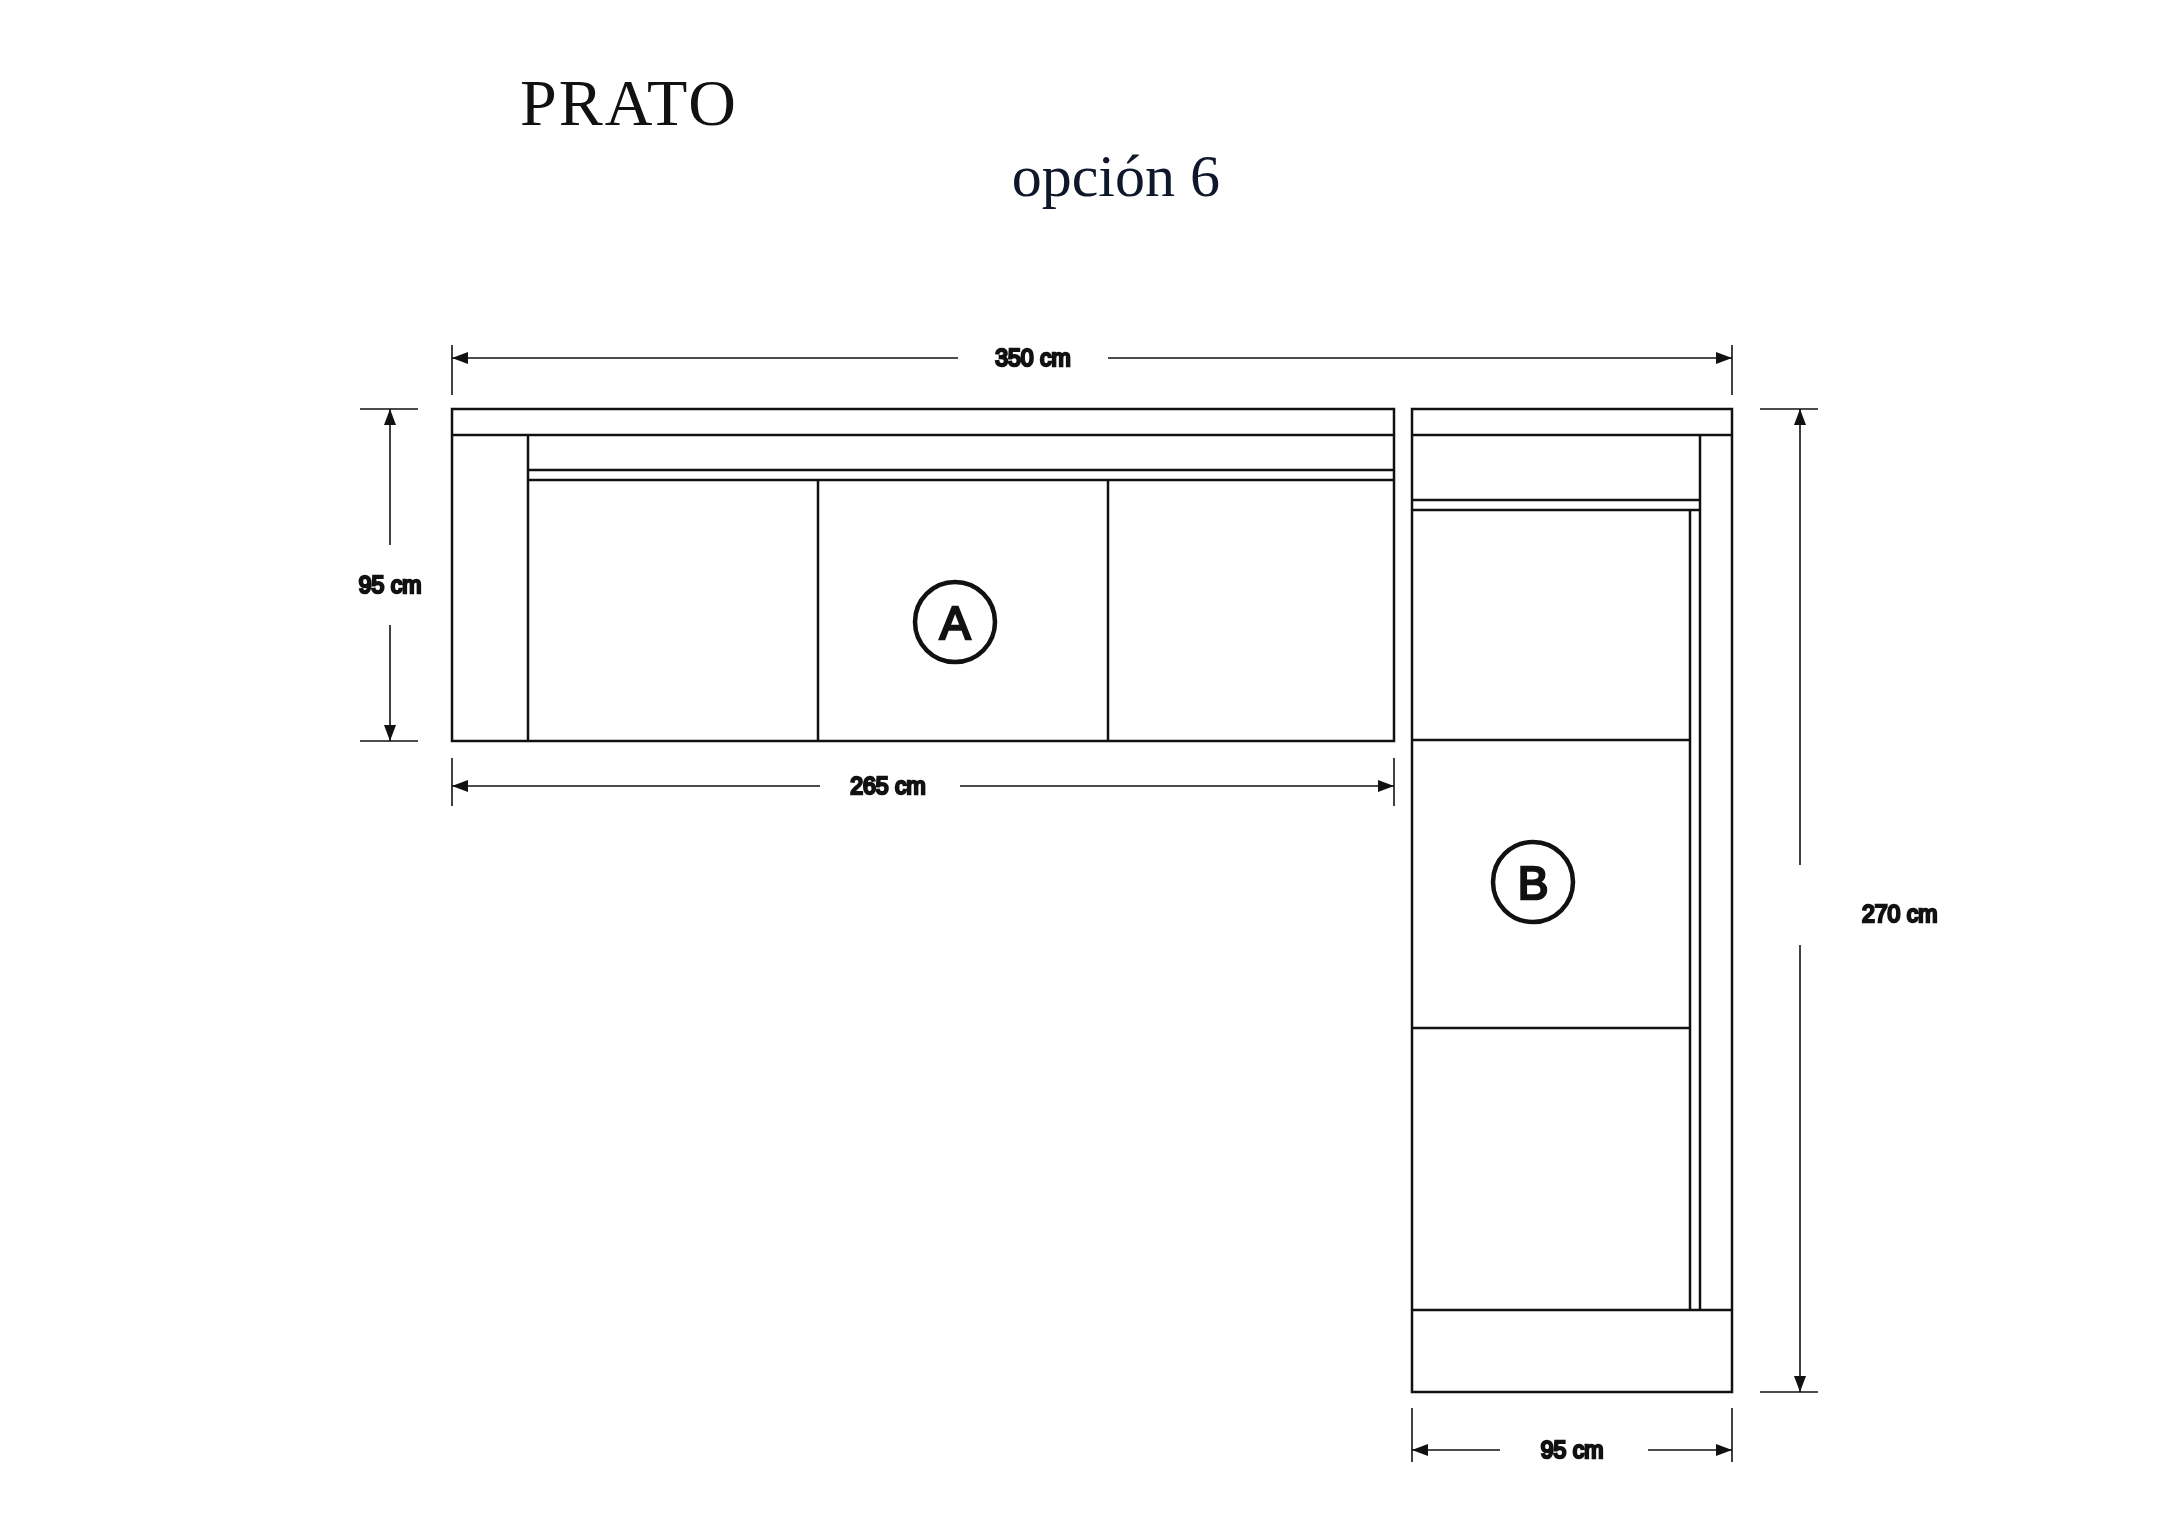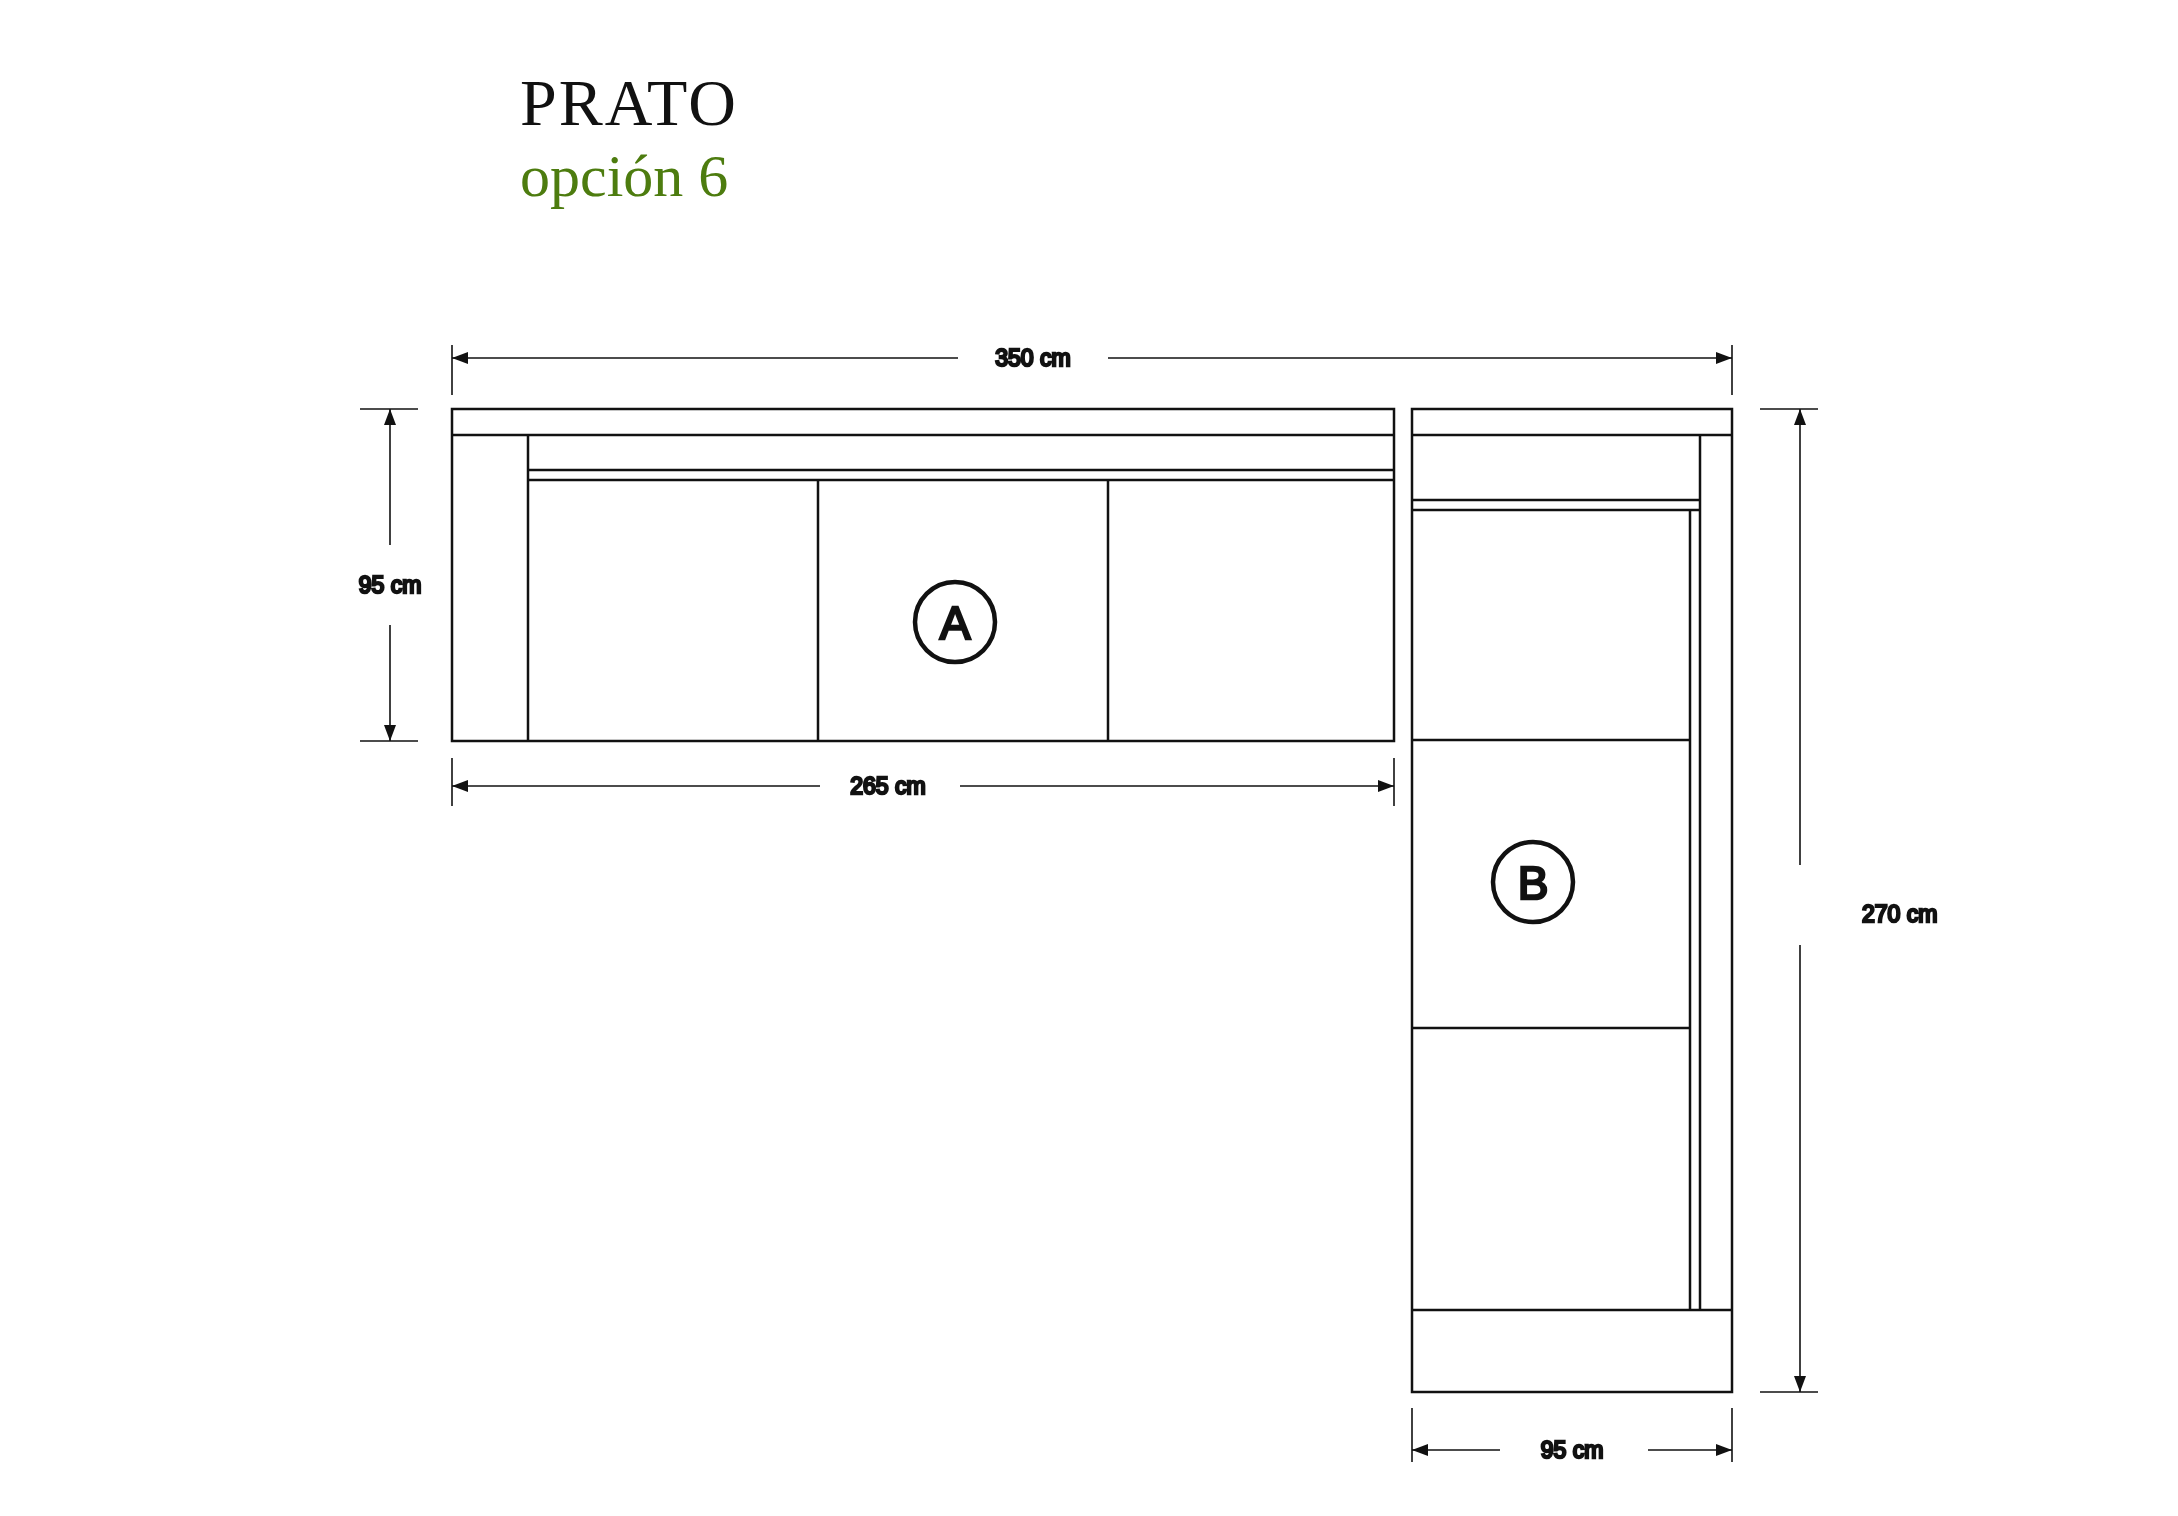--- a/index.html
+++ b/index.html
@@ -30,23 +30,24 @@
   .title-main {
     font-family: "Liberation Serif", serif;
     font-size: 66px;
     letter-spacing: 2px;
     color: #111111;
     line-height: 1.0;
   }
   .title-sub {
     font-family: "Liberation Serif", serif;
     font-size: 60px;
-    color: #4d7c0f;
+    color: #0f172a;
     line-height: 1.15;
     margin-top: 6px;
+    text-align: right;
   }
   svg.plan {
     position: absolute;
     left: 0;
     top: 0;
     width: 2178px;
     height: 1516px;
   }
   .dim-label {
     font-family: "Liberation Sans", sans-serif;

